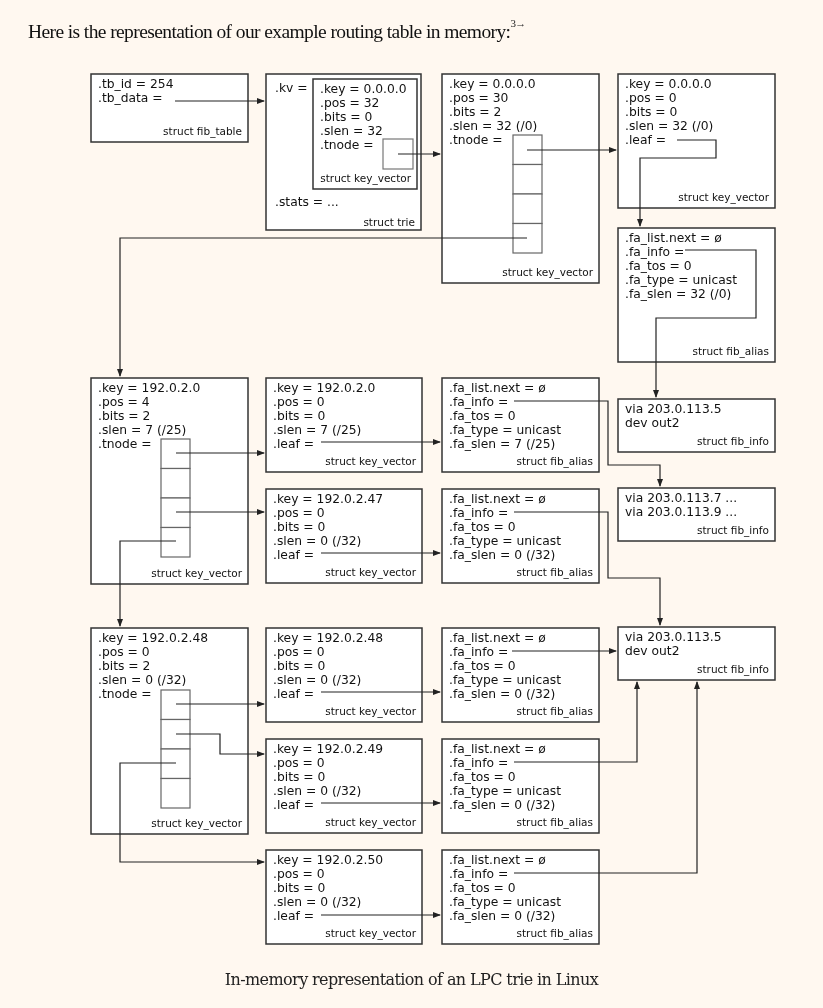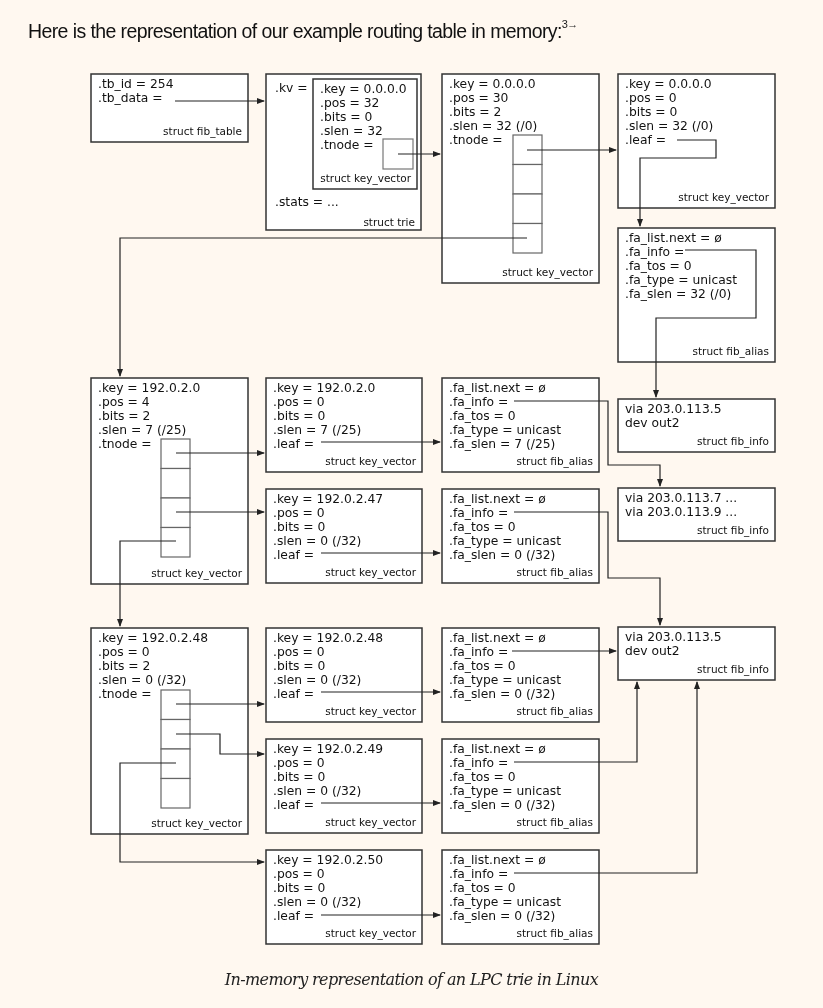--- a/index.html
+++ b/index.html
@@ -1,19 +1,19 @@
 <!DOCTYPE html>
 <html><head>
 <meta charset="utf-8">
 <style>
   html, body { margin:0; padding:0; }
   body { width:823px; height:1008px; background:#fff8f0; position:relative; overflow:hidden; }
-  .intro { position:absolute; left:28px; top:20px; font-family:Liberation Sans, sans-serif; font-size:19.5px; color:#111; letter-spacing:-0.6px; }
+  .intro { position:absolute; left:28px; top:20px; font-family:Liberation Serif, serif; font-size:19.5px; color:#111; letter-spacing:-0.6px; }
   .intro sup { font-size:11px; color:#222; position:relative; top:-3px; }
-  .caption { position:absolute; left:0; width:823px; top:970px; text-align:center; font-family:"DejaVu Serif", serif; font-style:italic; font-size:16px; color:#222; letter-spacing:-0.6px; }
+  .caption { position:absolute; left:0; width:823px; top:970px; text-align:center; font-family:"DejaVu Serif", serif; font-size:16px; color:#222; letter-spacing:-0.6px; }
   svg#diagram { position:absolute; left:0; top:0; }
   svg text { font-family:"DejaVu Sans", sans-serif; fill:#111; }
   .f { font-size:12.3px; }
   .lbl { font-size:10.5px; }
 </style>
 </head>
 <body>
 
 <div class="intro">
   <span>Here is the representation of our example routing table in memory:</span><sup>3→</sup>

